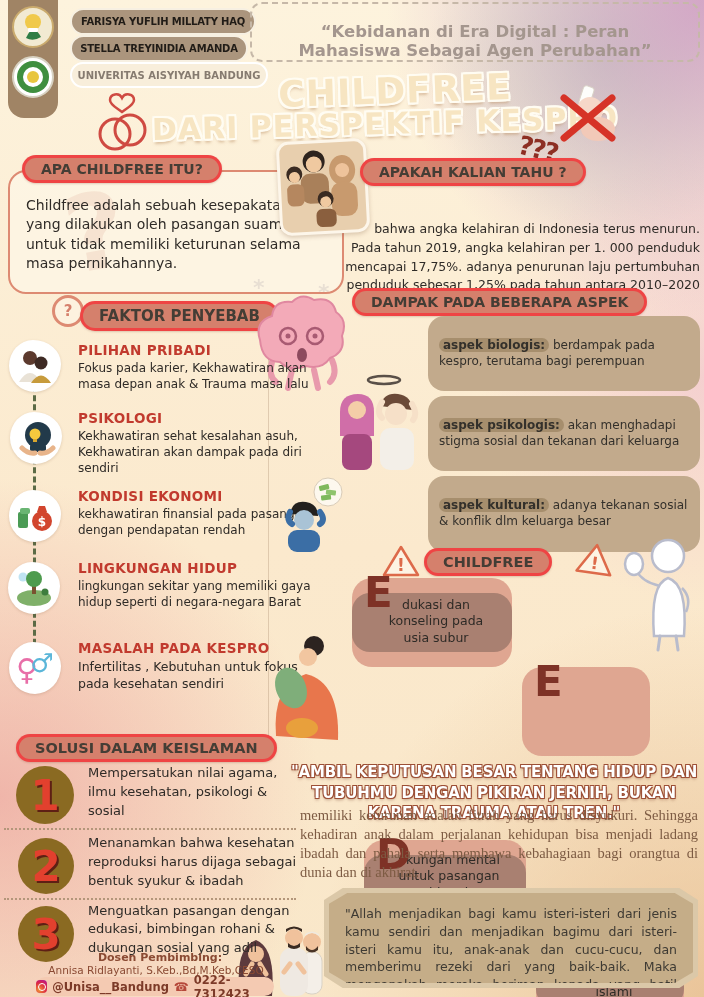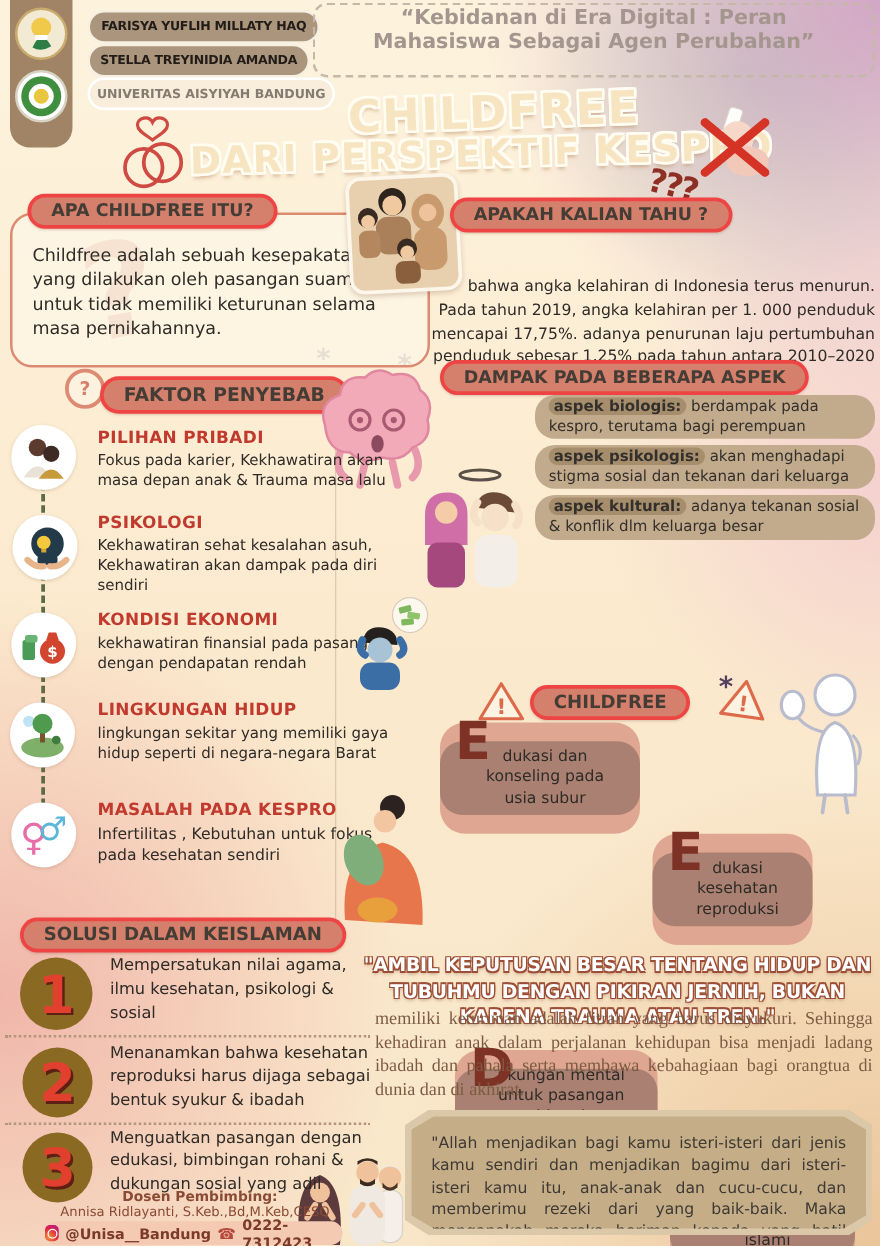--- a/index.html
+++ b/index.html
@@ -15,21 +15,21 @@
       linear-gradient(180deg,#fdf3dd 0%,#fbe9cd 55%,#f9e7c9 100%);
   }
   .abs{position:absolute;}
   .pill{display:inline-flex;background:#ef4444;border-radius:999px;padding:3px;white-space:nowrap;box-shadow:0 1px 2px rgba(140,80,60,.25);}
   .pill>span{display:block;background:#d5806c;border-radius:999px;padding:3px 16px;color:#443d35;font-weight:700;}
   .sec-box{background:rgba(253,245,228,.88);border:2.5px solid #dd8a72;border-radius:18px;}
   .hand{color:#2f2b27;}
   .red-head{color:#c13a2e;font-weight:700;font-size:13.5px;letter-spacing:.3px;}
   .factor-body{font-size:12px;line-height:1.32;color:#2f2b27;}
   .icon-blob{width:52px;height:52px;background:#fff;border-radius:46% 54% 50% 50%/50% 46% 54% 50%;display:flex;align-items:center;justify-content:center;box-shadow:0 1px 3px rgba(120,80,50,.2);}
-  .aspek-item{background:#c2aa8c;border-radius:16px;padding:2px 11px;color:#33302b;font-size:12px;line-height:1.3;}
+  .aspek-item{background:#c2aa8c;border-radius:16px;padding:22px 11px;color:#33302b;font-size:12px;line-height:1.3;}
   .aspek-label{background:#a68e6d;border-radius:7px;padding:0 4px;font-weight:700;}
   .card{background:#dfa691;border-radius:20px;position:relative;padding-top:15px;}
   .card-inner{background:#a98071;border-radius:18px;height:calc(100% - 15px);display:flex;align-items:center;justify-content:center;text-align:center;color:#2e2a26;font-size:12.5px;line-height:1.3;padding:4px 18px 6px 26px;box-sizing:border-box;}
   .card-letter{position:absolute;top:-6px;left:12px;font-size:42px;font-weight:800;color:#7e3226;line-height:1;}
   .num-circle{border-radius:50%;background:#8a6a22;display:flex;align-items:center;justify-content:center;font-size:42px;font-weight:800;color:#e2402e;text-shadow:2px 2px 0 #5e1f14;}
   .dotted-sep{border-top:2.5px dotted #b3967a;}
   .bubble-title{font-weight:800;color:#f7e5c2;text-align:center;letter-spacing:1px;
     text-shadow:-2px -2px 0 #fffcf2,2px -2px 0 #fffcf2,-2px 2px 0 #fffcf2,2px 2px 0 #fffcf2,0 -2px 0 #fffcf2,0 2px 0 #fffcf2,-2px 0 0 #fffcf2,2px 0 0 #fffcf2,0 4px 3px rgba(186,140,95,.5);}
   .pre{white-space:pre-line;}
   .badge{border-radius:999px;display:flex;align-items:center;justify-content:center;font-weight:600;}
@@ -67,21 +67,21 @@
 <div class="abs badge" style="left:70px;top:8px;width:182px;height:23px;background:#ab957d;border:2px solid #f7f0e2;font-size:10px;letter-spacing:-.2px;color:#211c17;">
   <span>FARISYA YUFLIH MILLATY HAQ</span>
 </div>
 <div class="abs badge" style="left:70px;top:35px;width:174px;height:23px;background:#ab957d;border:2px solid #f7f0e2;font-size:10px;letter-spacing:-.2px;color:#211c17;">
   <span>STELLA TREYINIDIA AMANDA</span>
 </div>
 <div class="abs badge" style="left:70px;top:62px;width:194px;height:22px;background:#f8eedb;border:2px solid #ffffff;font-size:10px;color:#867b70;">
   <span>UNIVERITAS AISYIYAH BANDUNG</span>
 </div>
 
-<div class="abs pre" style="left:250px;top:2px;width:446px;height:56px;border:2px dashed #c6b8a8;border-radius:12px;display:flex;align-items:flex-start;justify-content:center;text-align:center;font-size:16.5px;font-weight:700;color:#a4968e;">
+<div class="abs pre" style="left:250px;top:2px;width:446px;height:56px;border:2px dashed #c6b8a8;border-radius:12px;display:flex;align-items:flex-end;justify-content:center;text-align:center;font-size:16.5px;font-weight:700;color:#a4968e;">
   <span class="pre">“Kebidanan di Era Digital : Peran
 Mahasiswa Sebagai Agen Perubahan”</span>
 </div>
 
 <div class="abs bubble-title" style="left:265px;top:70px;width:260px;font-size:36px;transform:rotate(-2deg);">
   <span>CHILDFREE</span>
 </div>
 <div class="abs bubble-title" style="left:130px;top:106px;width:510px;font-size:30px;transform:rotate(-1.5deg);">
   <span>DARI PERSPEKTIF KESPRO</span>
 </div>
@@ -296,21 +296,20 @@
     <path d="M48 100 l-2 14 M64 100 l2 14" stroke="#b9bccc" stroke-width="3" stroke-linecap="round"></path>
   </svg>
 </div>
 
 <div class="abs card" style="left:352px;top:578px;width:160px;height:74px;">
   <div class="card-letter">E</div>
   <div class="card-inner">dukasi dan konseling pada usia subur</div>
 </div>
 <div class="abs card" style="left:522px;top:578px;width:128px;height:74px;">
   <div class="card-letter">E</div>
-  <div class="card-inner">dukasi kesehatan reproduksi</div>
 </div>
 <div class="abs card" style="left:364px;top:662px;width:162px;height:76px;">
   <div class="card-letter">D</div>
   <div class="card-inner">ukungan mental untuk pasangan suami-isteri yang sehat</div>
 </div>
 <div class="abs card" style="left:536px;top:662px;width:148px;height:76px;">
   <div class="card-letter">P</div>
   <div class="card-inner">endekatan nilai-nilai spiritual islami</div>
 </div>
 

